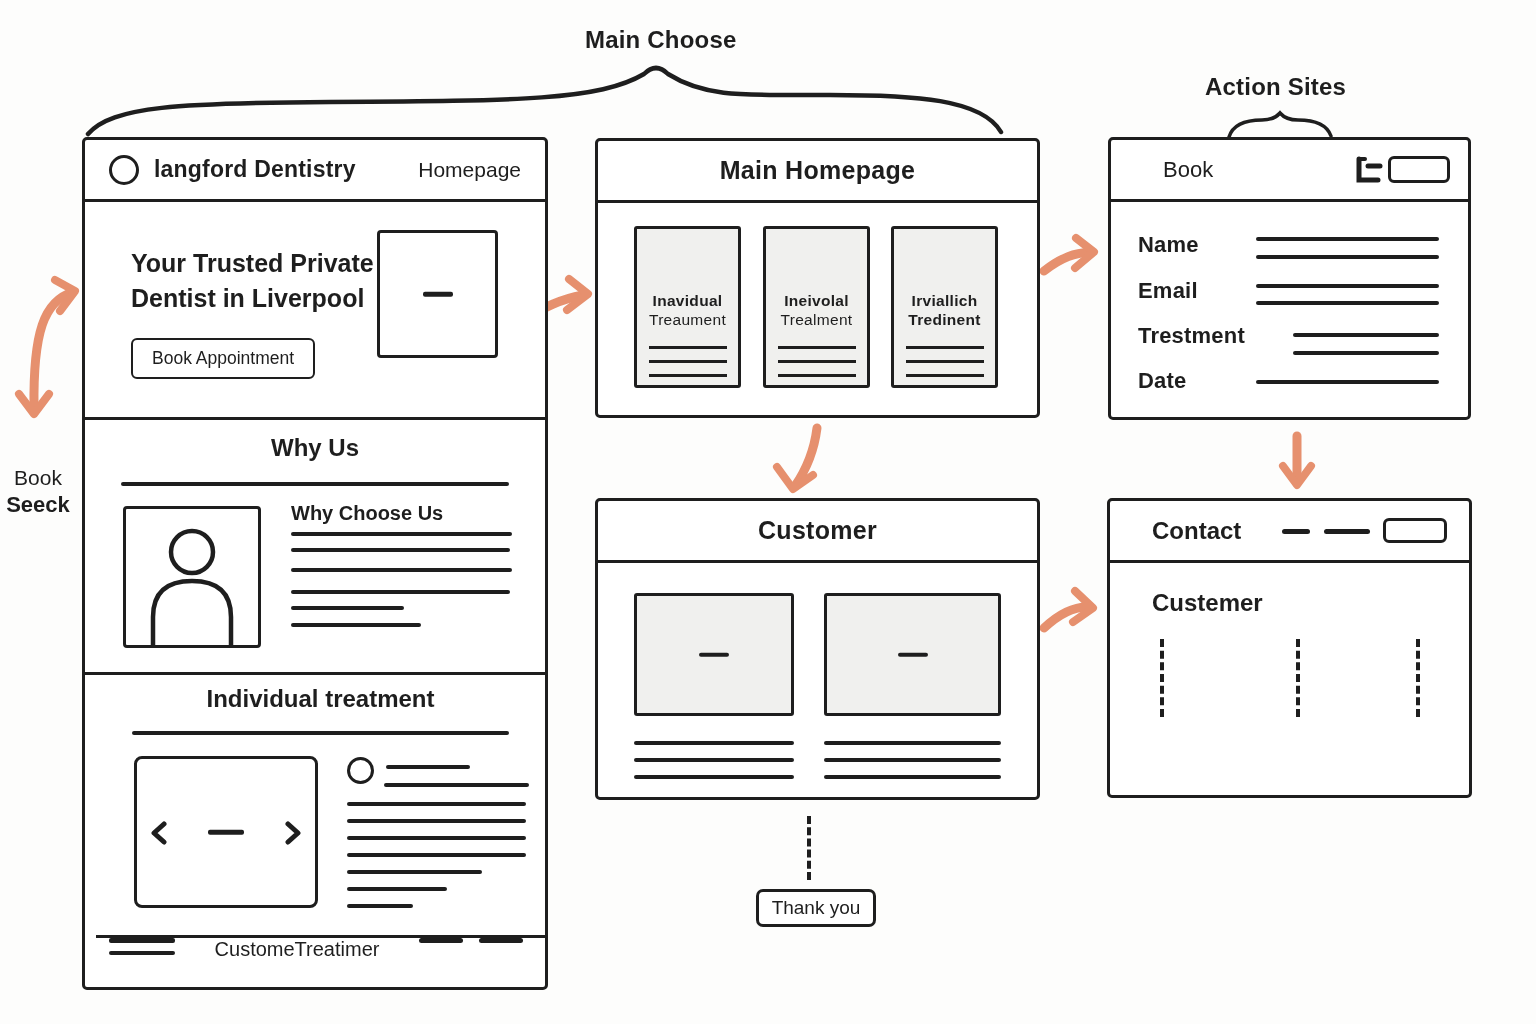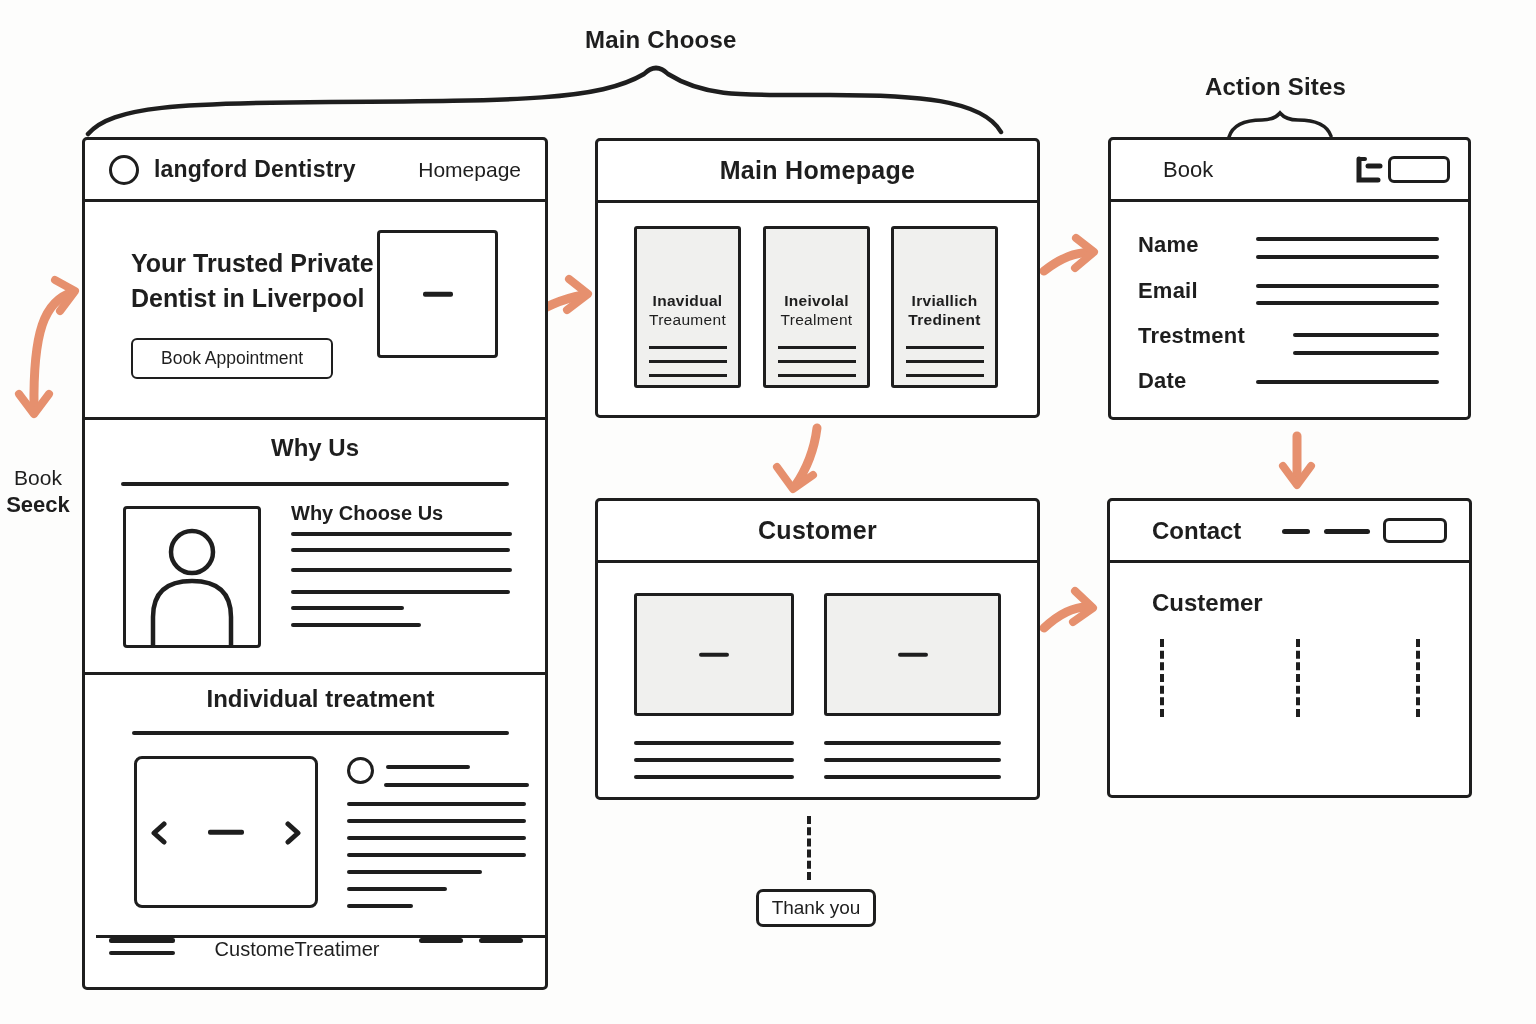--- a/index.html
+++ b/index.html
@@ -25,21 +25,21 @@
   }
   .ln { position: absolute; background: #1e1e1e; height: 3.5px; border-radius: 2px; }
   .dashmark { position: absolute; background: #1e1e1e; height: 4.5px; border-radius: 2.5px; }
   .wirebox { position: absolute; background: #f0f0ee; border: 3px solid #1e1e1e; border-radius: 3px; }
   .centerdash { position:absolute; left:50%; top:50%; width:30px; height:4.5px; background:#1e1e1e; border-radius:2px; transform:translate(-50%,-50%); }
   .vdash { position: absolute; width: 0; border-left: 4px dashed #1e1e1e; }
   .svg-layer { position:absolute; left:0; top:0; pointer-events:none; }
   .big-label { position:absolute; font-size:24px; font-weight:700; letter-spacing:.2px; }
   .btn-outline {
     position:absolute; border:2.5px solid #1e1e1e; border-radius:6px;
-    font-size:17.5px; font-weight:500; padding:8px 28px; background:#fff;
+    font-size:17.5px; font-weight:500; padding:8px 19px; background:#fff;
   }
   .mini-rect { position:absolute; border:3px solid #1e1e1e; border-radius:6px; background:#fff; }
   .form-label { position:absolute; font-size:22px; font-weight:600; letter-spacing:.2px; }
   .about-label { position:absolute; font-size:21px; line-height:27px; text-align:center; }
   .card {
     position:absolute; width:107px; height:162px; background:#f0f0ee;
     border:3px solid #1e1e1e; border-radius:3px;
   }
   .card-text { position:absolute; top:62px; left:0; right:0; text-align:center;
     font-size:15.5px; font-weight:600; line-height:19px; letter-spacing:.3px; }

